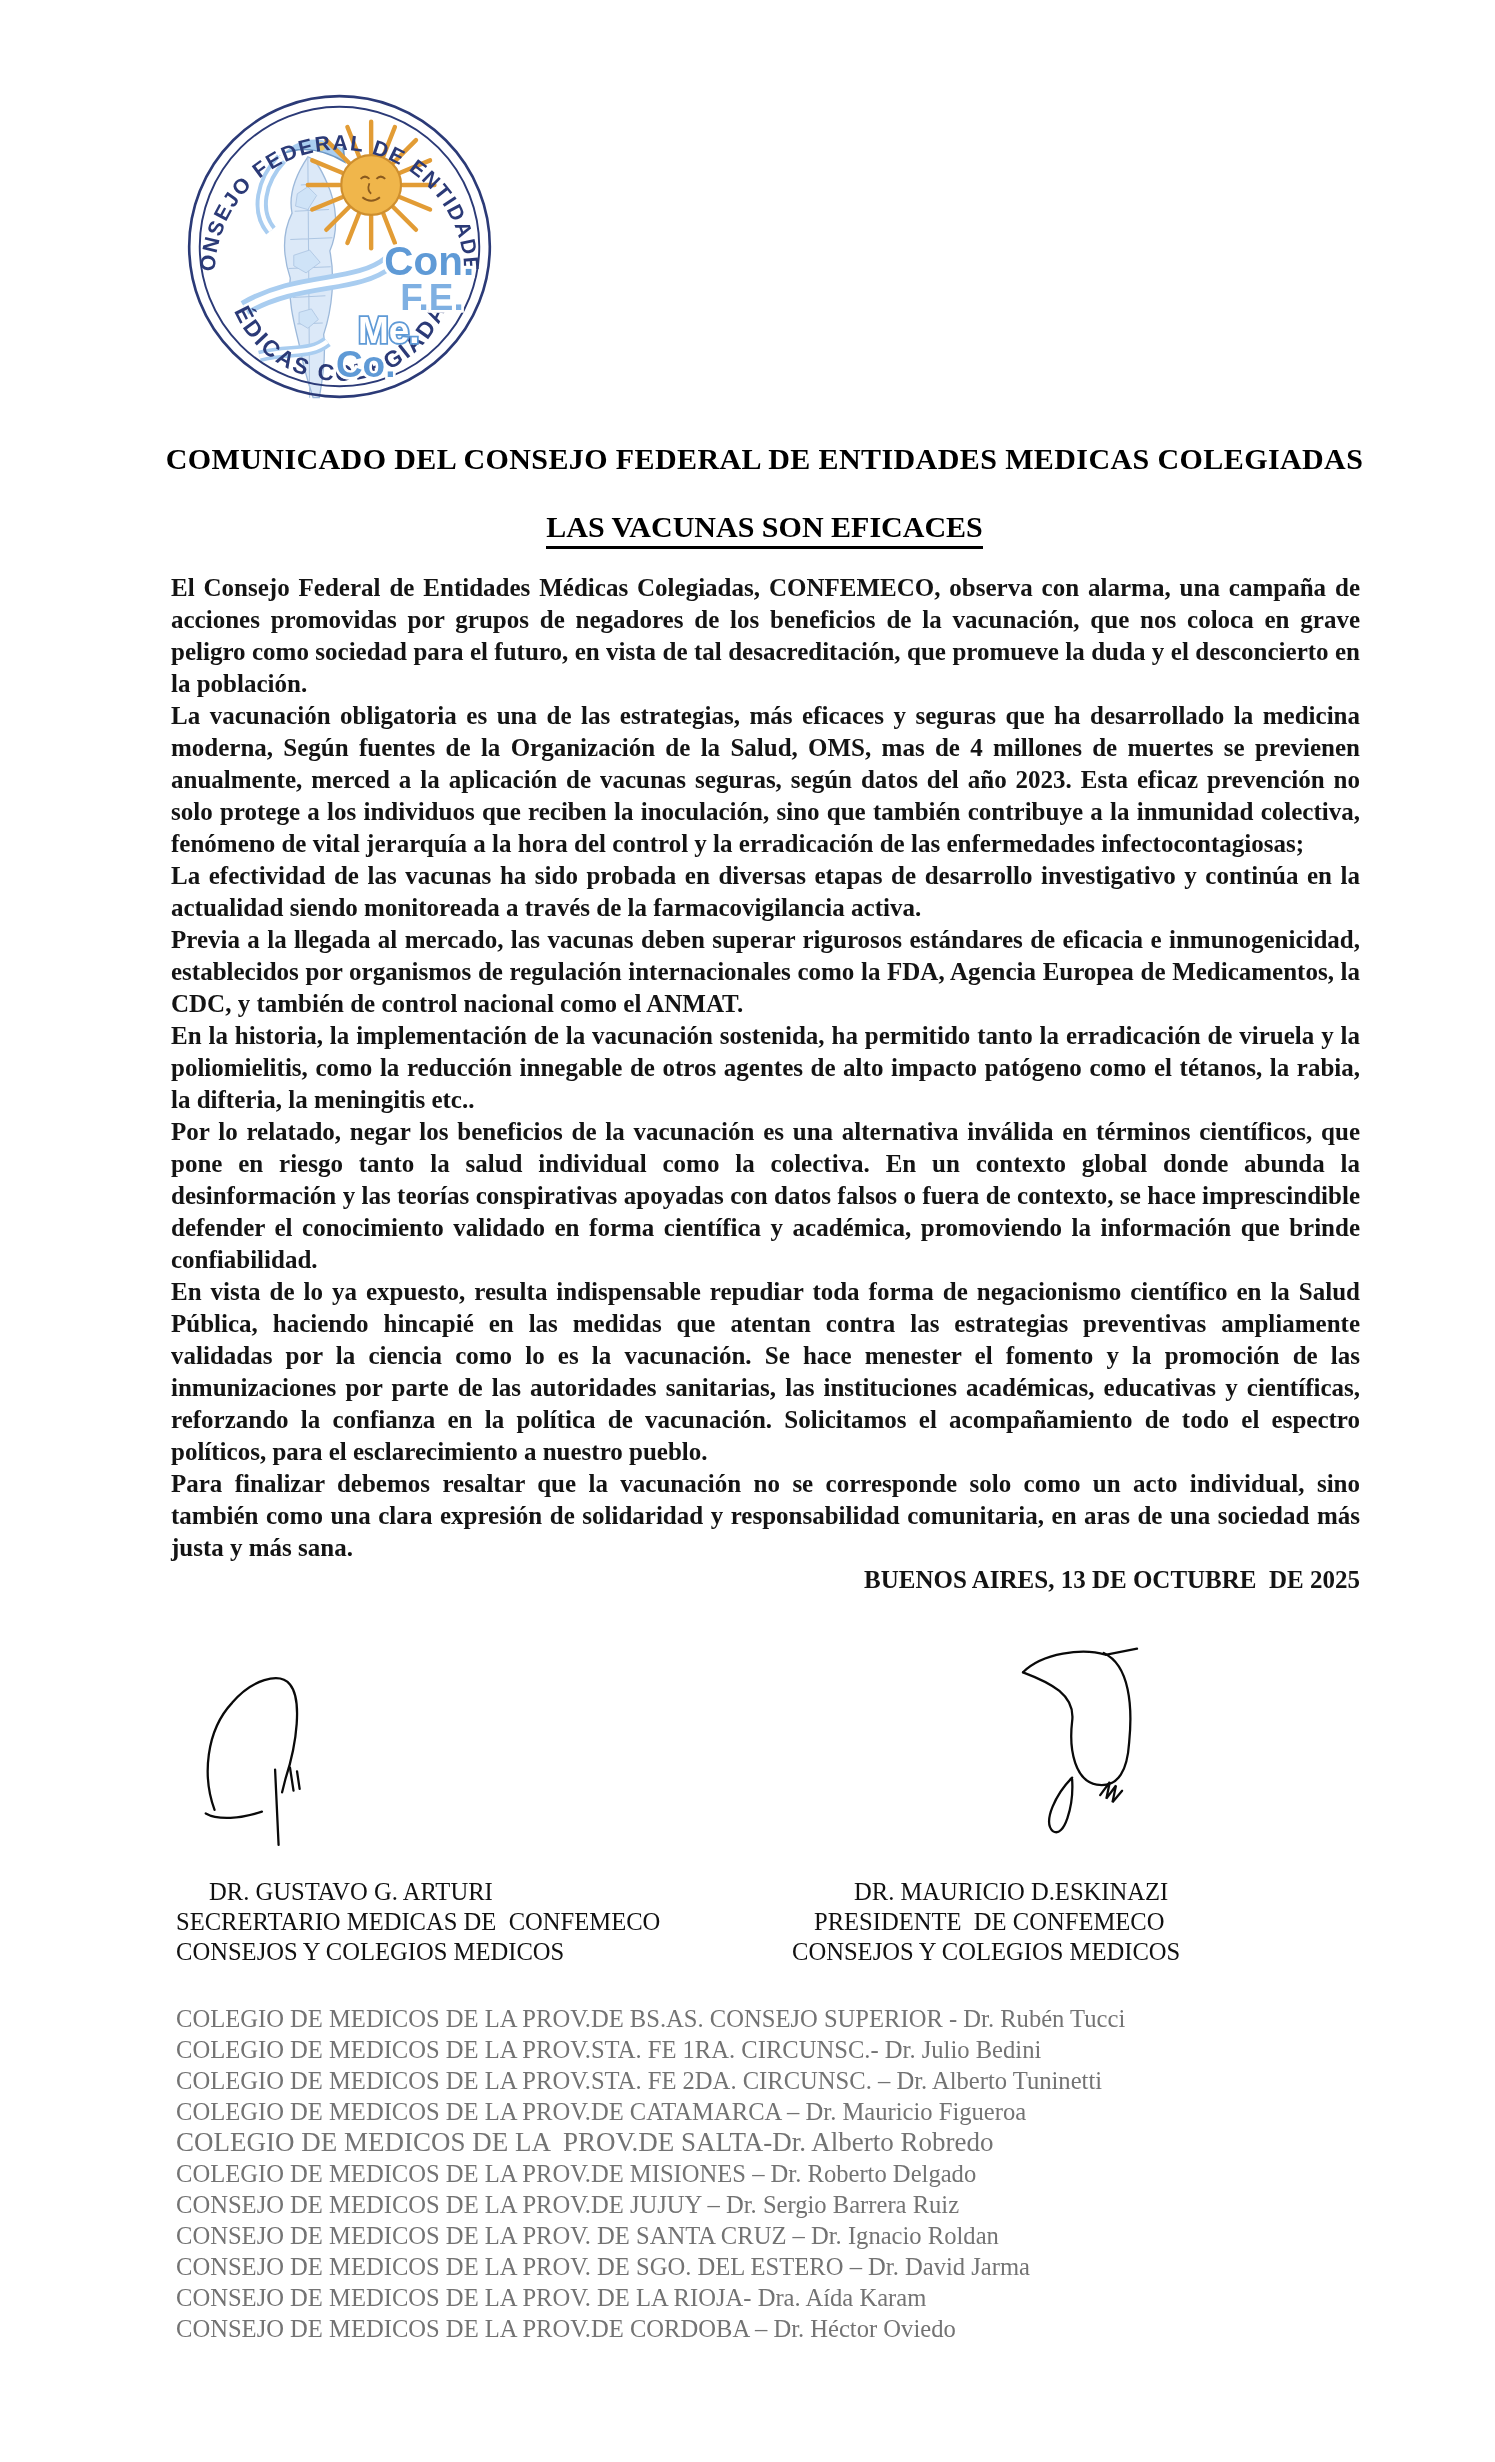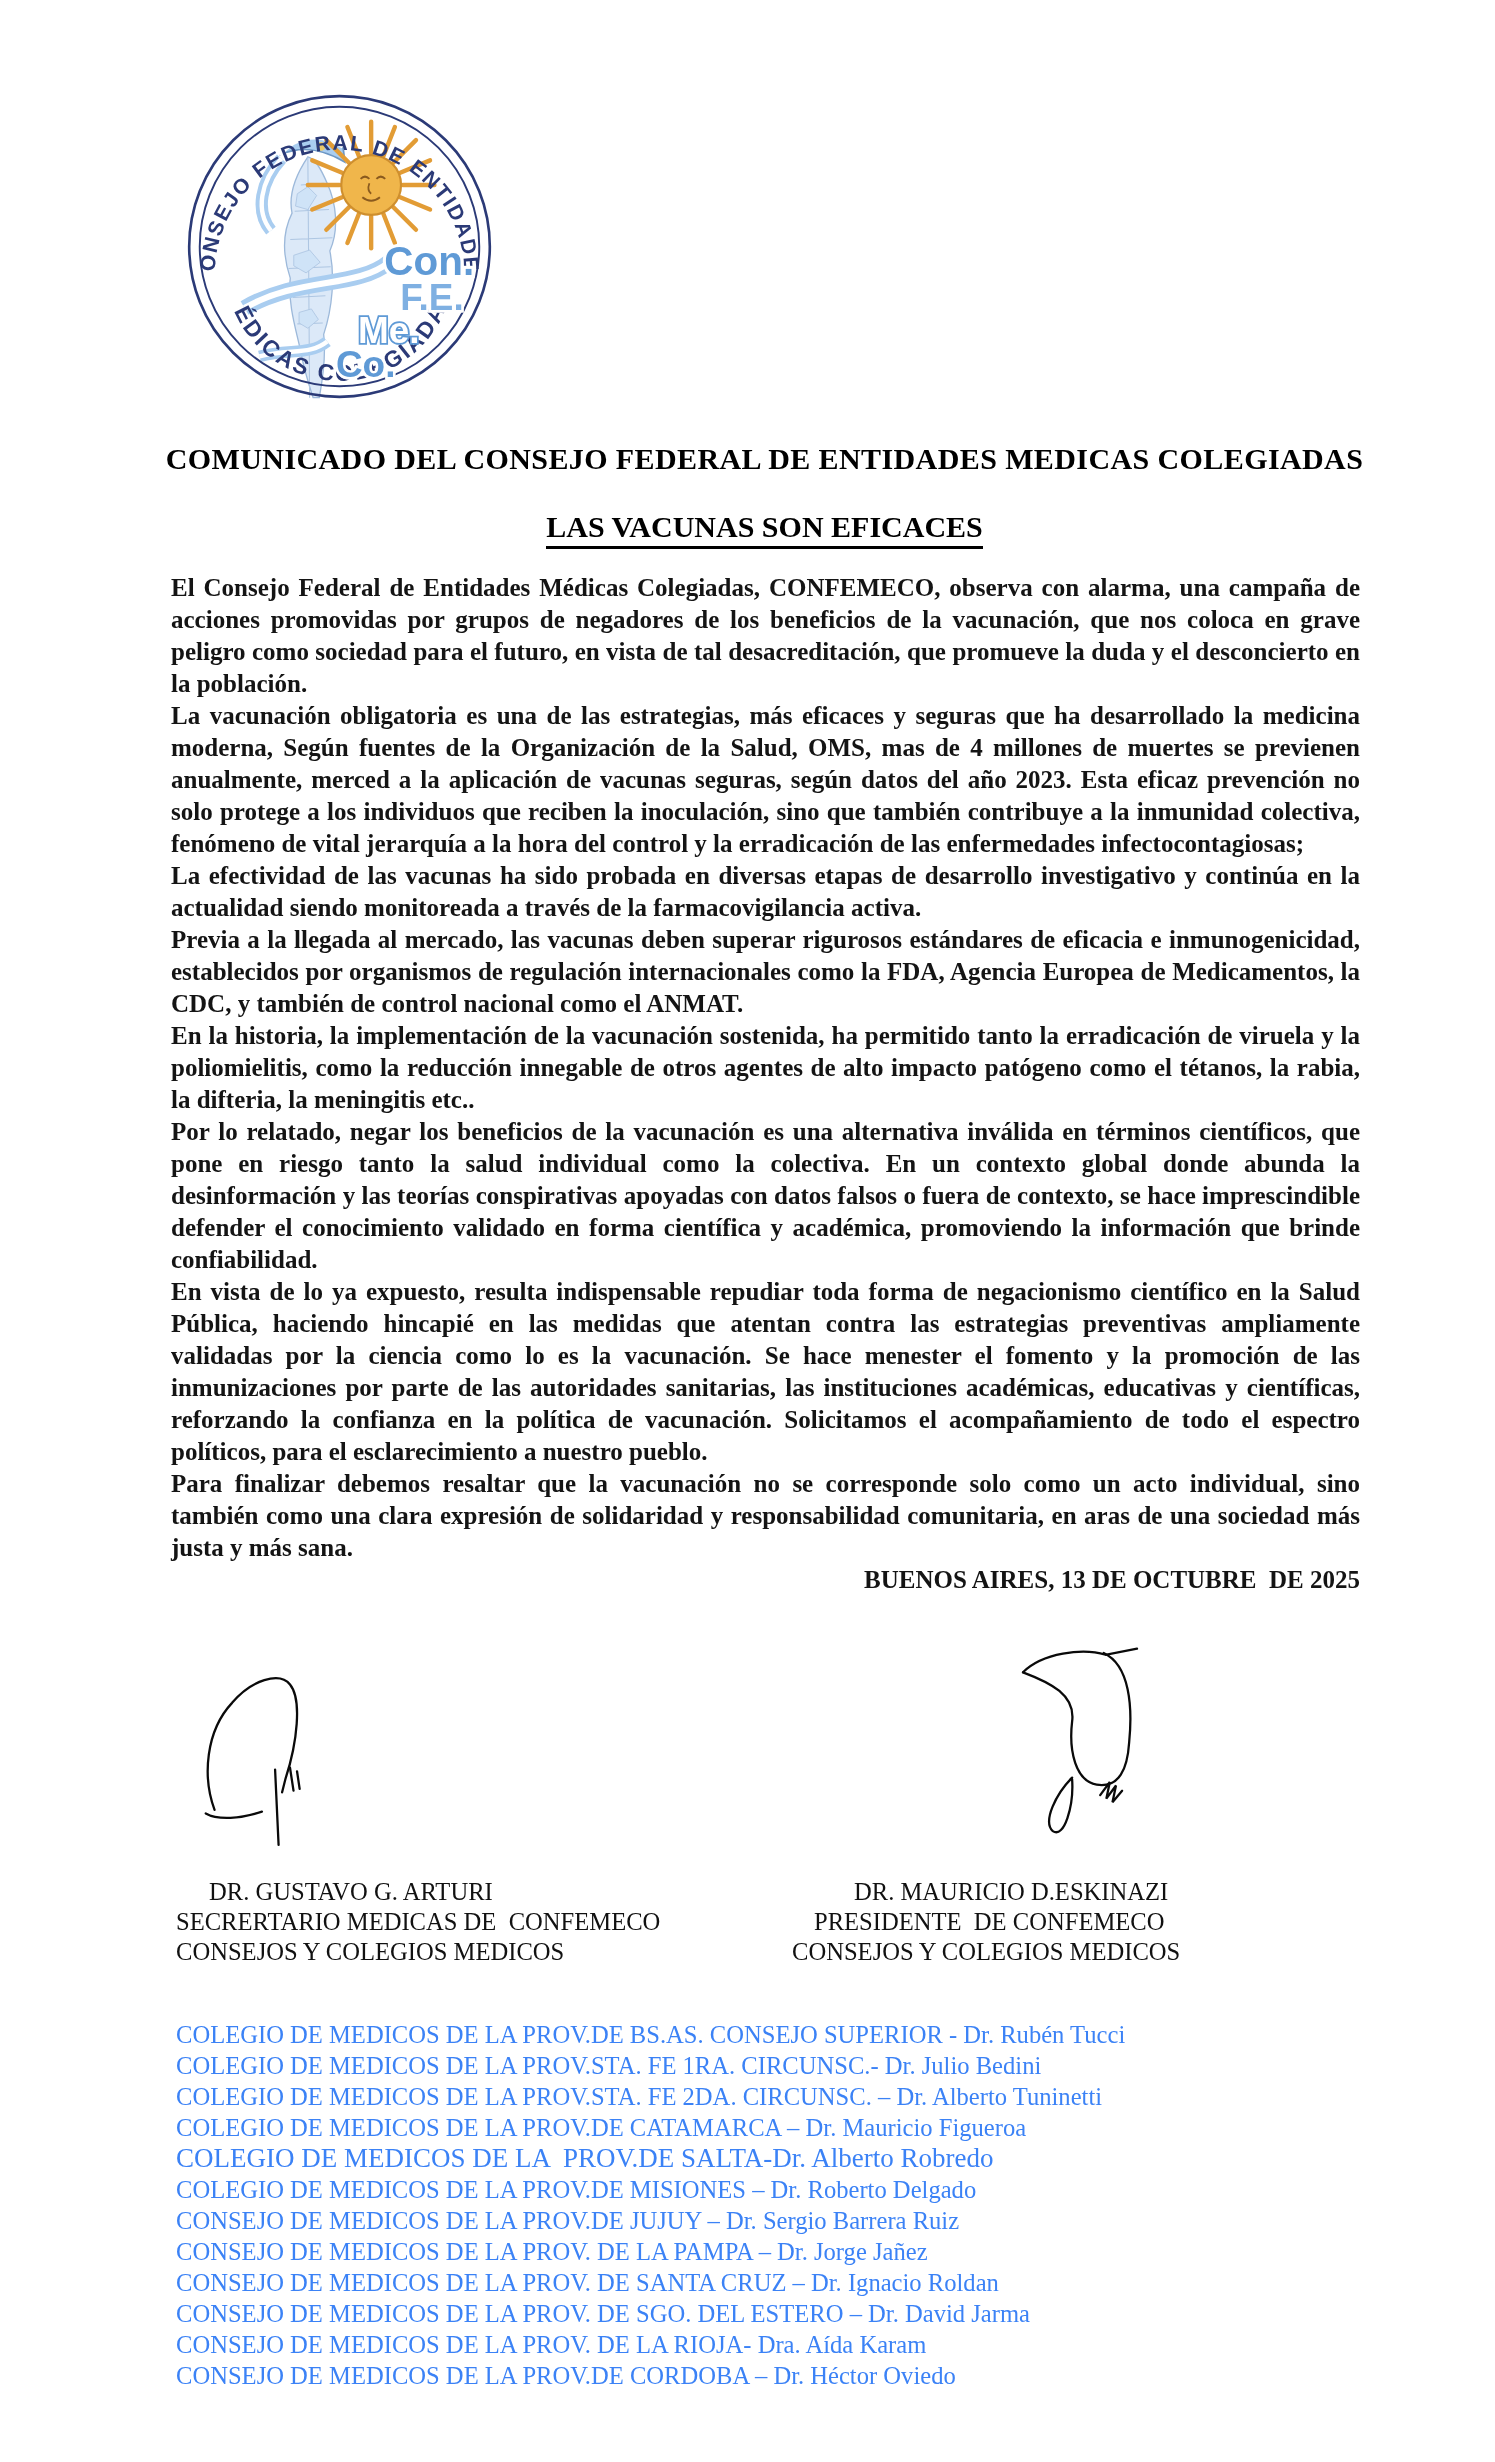--- a/index.html
+++ b/index.html
@@ -27,21 +27,21 @@
   .names{position:absolute;top:1877px;left:176px;width:1187px;font-size:24.6px;line-height:30px;}
   .col{position:absolute;top:0;}
   .col-left{left:0;width:545px;}
   .col-right{left:616px;width:528px;}
   .col div{white-space:pre-wrap;}
   .col .name-line{padding-left:33px;}
   .col-right .name-line{padding-left:62px;}
   .col-right .role-line{padding-left:22px;}
   
   .endorsements{position:absolute;left:176px;top:2003px;width:1231px;
-                font-size:24.6px;line-height:31px;color:#3b82f6;margin-top:16px;}
+                font-size:24.6px;line-height:31px;color:#737373;}
   .endorsements div{white-space:pre-wrap;}
   .endorsements .big{font-size:27px;}
 </style>
 </head>
 <body>
 
 <div class="page">
 
   <div class="logo">
     <svg width="327" height="317" viewBox="0 0 372 360">
@@ -162,21 +162,20 @@
   </div>
 
   <div class="endorsements">
     <div>COLEGIO DE MEDICOS DE LA PROV.DE BS.AS. CONSEJO SUPERIOR - Dr. Rubén Tucci</div>
     <div>COLEGIO DE MEDICOS DE LA PROV.STA. FE 1RA. CIRCUNSC.- Dr. Julio Bedini</div>
     <div>COLEGIO DE MEDICOS DE LA PROV.STA. FE 2DA. CIRCUNSC. – Dr. Alberto Tuninetti</div>
     <div>COLEGIO DE MEDICOS DE LA PROV.DE CATAMARCA – Dr. Mauricio Figueroa</div>
     <div class="big">COLEGIO DE MEDICOS DE LA  PROV.DE SALTA-Dr. Alberto Robredo</div>
     <div>COLEGIO DE MEDICOS DE LA PROV.DE MISIONES – Dr. Roberto Delgado</div>
     <div>CONSEJO DE MEDICOS DE LA PROV.DE JUJUY – Dr. Sergio Barrera Ruiz</div>
-    <div>CONSEJO DE MEDICOS DE LA PROV. DE LA PAMPA – Dr. Jorge Jañez</div>
     <div>CONSEJO DE MEDICOS DE LA PROV. DE SANTA CRUZ – Dr. Ignacio Roldan</div>
     <div>CONSEJO DE MEDICOS DE LA PROV. DE SGO. DEL ESTERO – Dr. David Jarma</div>
     <div>CONSEJO DE MEDICOS DE LA PROV. DE LA RIOJA- Dra. Aída Karam</div>
     <div>CONSEJO DE MEDICOS DE LA PROV.DE CORDOBA – Dr. Héctor Oviedo</div>
   </div>
 
 </div>
 
 
 </body></html>

